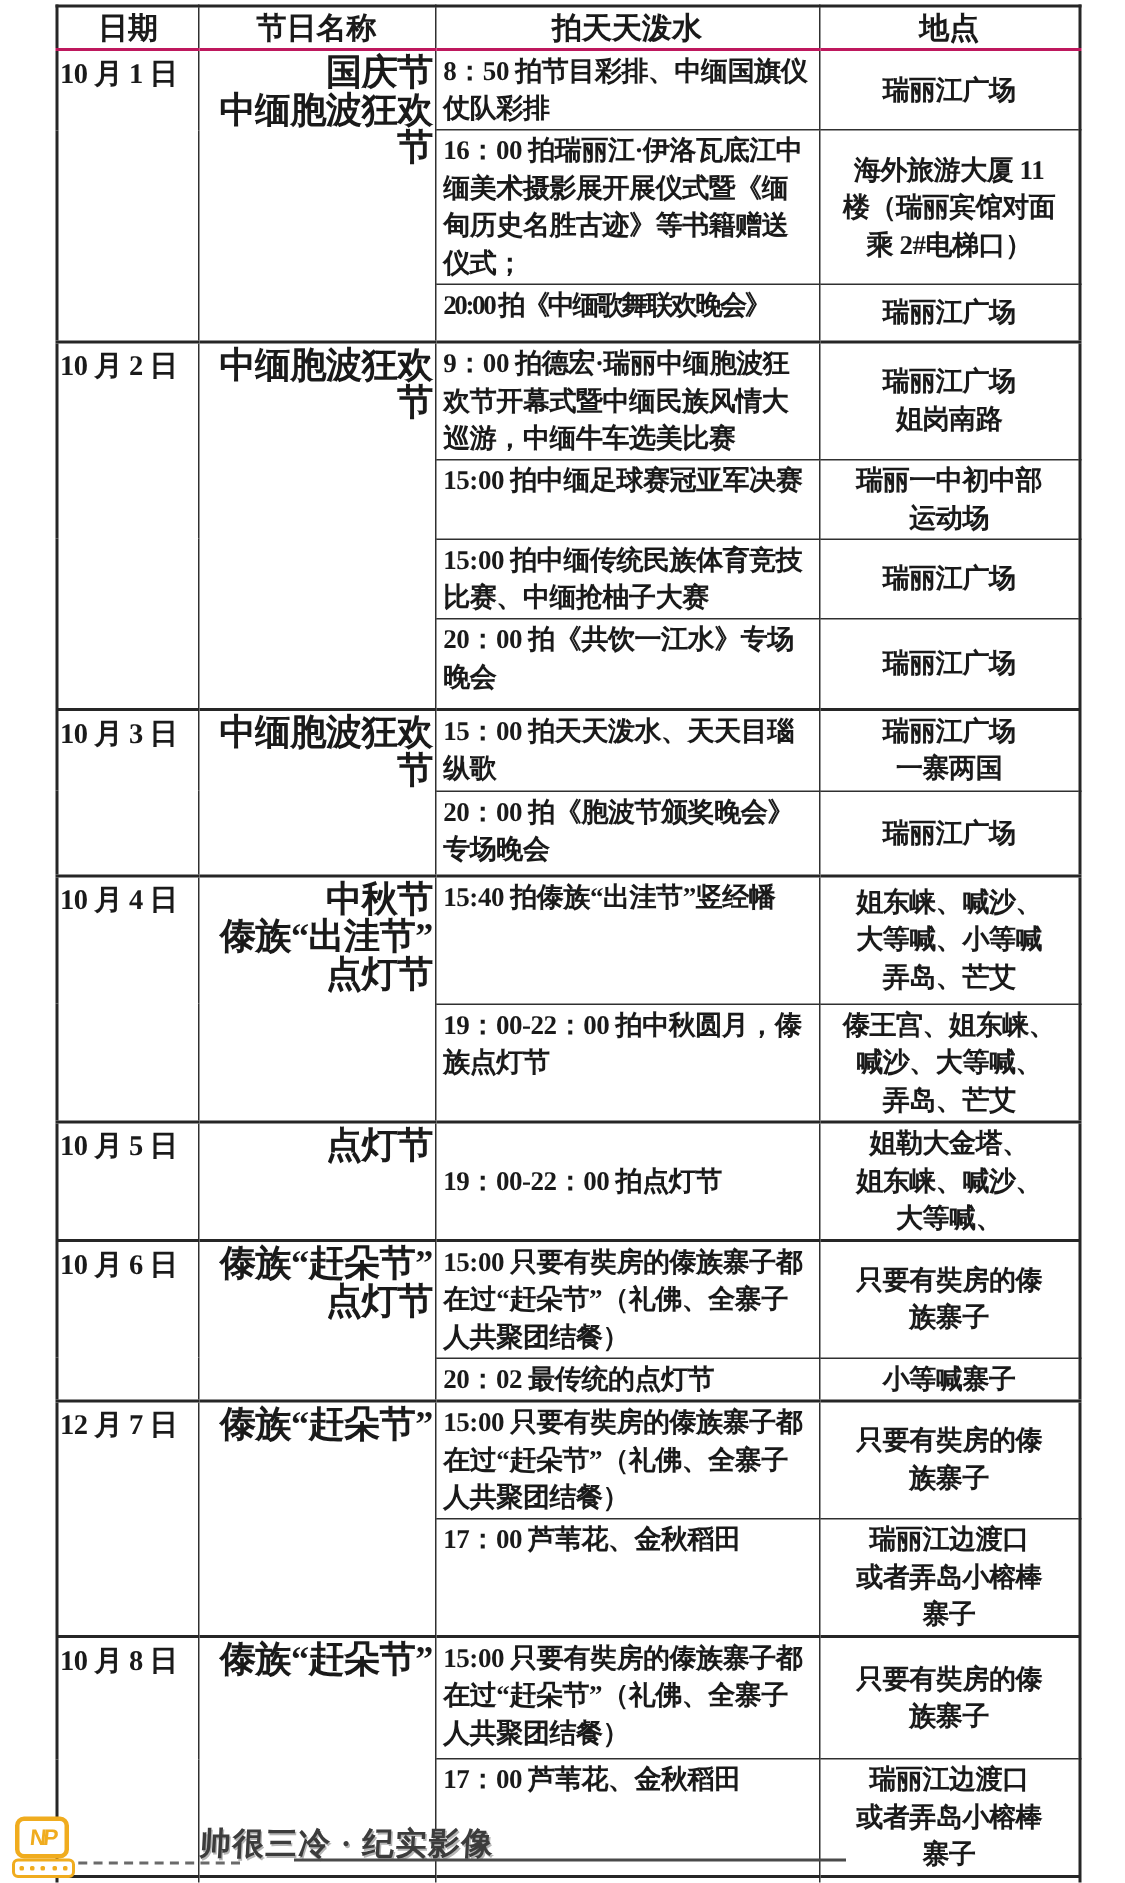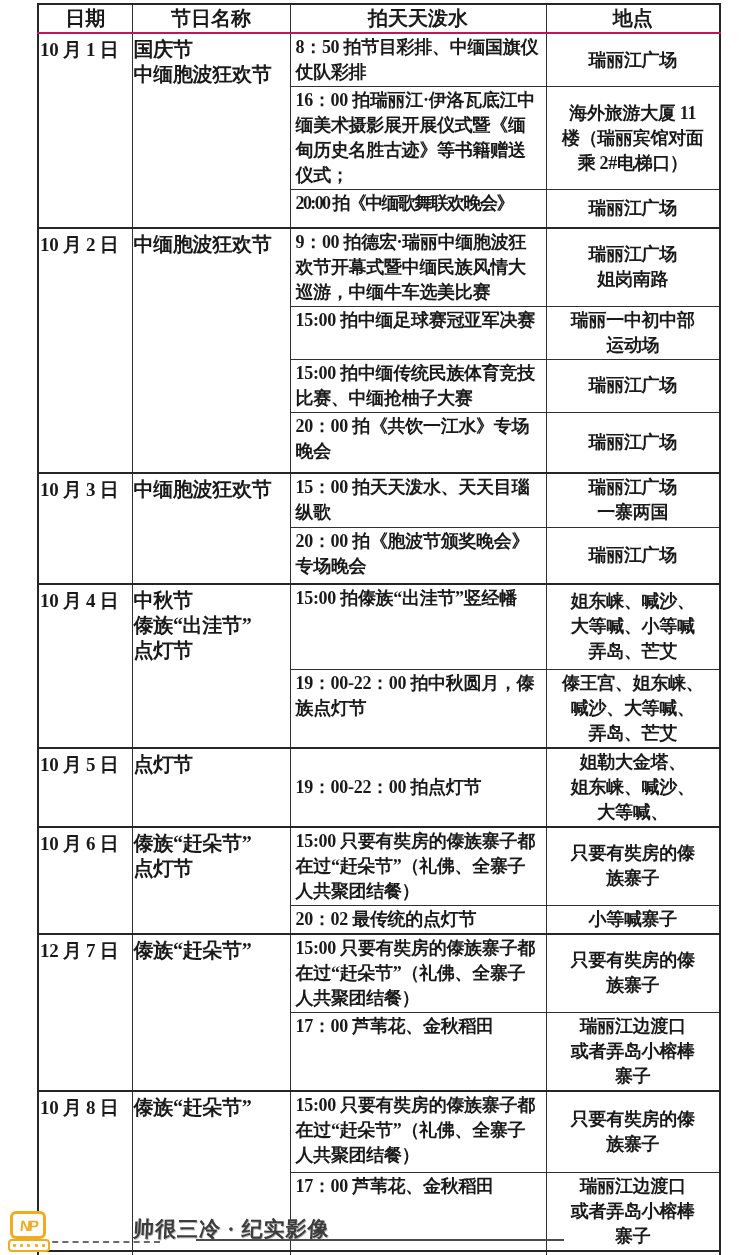--- a/index.html
+++ b/index.html
@@ -16,21 +16,21 @@
   }
   .doc-table th,.doc-table td{
     border:1px solid #303030;overflow:hidden;font-weight:bold;
   }
   .doc-table th{
     font-size:20px;height:26px;padding:0;text-align:center;vertical-align:middle;
     border-bottom:2px solid #be185d;
   }
   .doc-table td{font-size:18px;line-height:25px;letter-spacing:-0.3px;}
   td.cell-date{vertical-align:top;font-size:19px;padding:3px 1px 0 1px;}
-  td.cell-festival{text-align:left;vertical-align:top;font-size:20px;padding:3px 1px 0 1px;white-space:pre-line;}
+  td.cell-festival{text-align:right;vertical-align:top;font-size:24px;padding:3px 1px 0 1px;white-space:pre-line;}
   td.cell-content{text-align:left;vertical-align:top;padding:1px 3px 1px 5px;}
   td.cell-content.vmid{vertical-align:middle;}
   td.cell-content.tight{white-space:nowrap;letter-spacing:-1.6px;}
   td.cell-location{text-align:center;vertical-align:middle;padding:1px 2px;white-space:pre-line;}
   tr.block-start td{border-top:2px solid #262626;}
   tr.notes-row td{border-top:2px solid #262626;vertical-align:top;}
   
   .wm-credit{
     position:absolute;left:133px;top:1215px;font-size:21px;font-weight:bold;
     color:#3c3c3c;letter-spacing:1px;text-shadow:1px 1px 0 #b5b5b5;
@@ -122,21 +122,21 @@
       </tr>
       <tr style="height: 57px;">
         <td class="cell-content">20：00 拍《胞波节颁奖晚会》专场晚会</td>
         <td class="cell-location">瑞丽江广场</td>
       </tr>
       <tr class="block-start" style="height: 85px;">
         <td class="cell-date" rowspan="2">10 月 4 日</td>
         <td class="cell-festival" rowspan="2">中秋节
 傣族“出洼节”
 点灯节</td>
-        <td class="cell-content">15:00 拍傣族“出洼节”竖经幡</td>
+        <td class="cell-content">15:40 拍傣族“出洼节”竖经幡</td>
         <td class="cell-location">姐东崃、喊沙、
 大等喊、小等喊
 弄岛、芒艾</td>
       </tr>
       <tr style="height: 73px;">
         <td class="cell-content">19：00-22：00 拍中秋圆月，傣族点灯节</td>
         <td class="cell-location">傣王宫、姐东崃、
 喊沙、大等喊、
 弄岛、芒艾</td>
       </tr>

